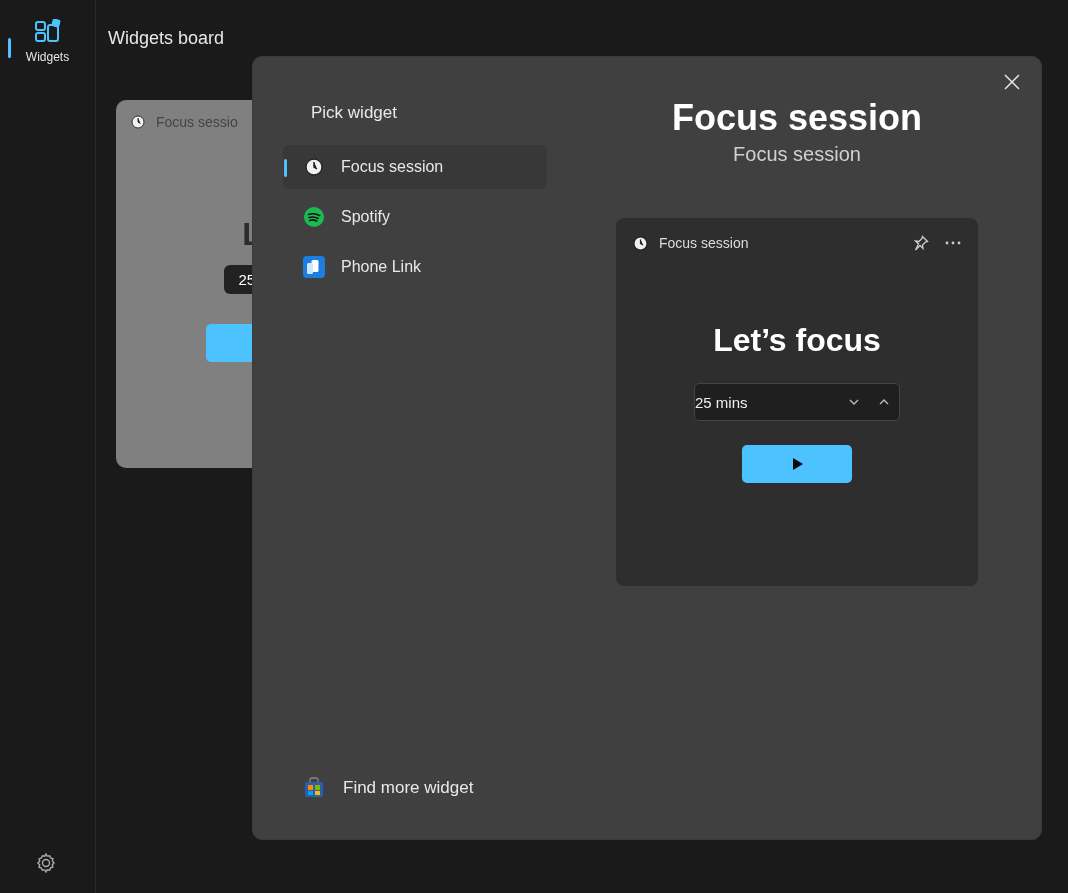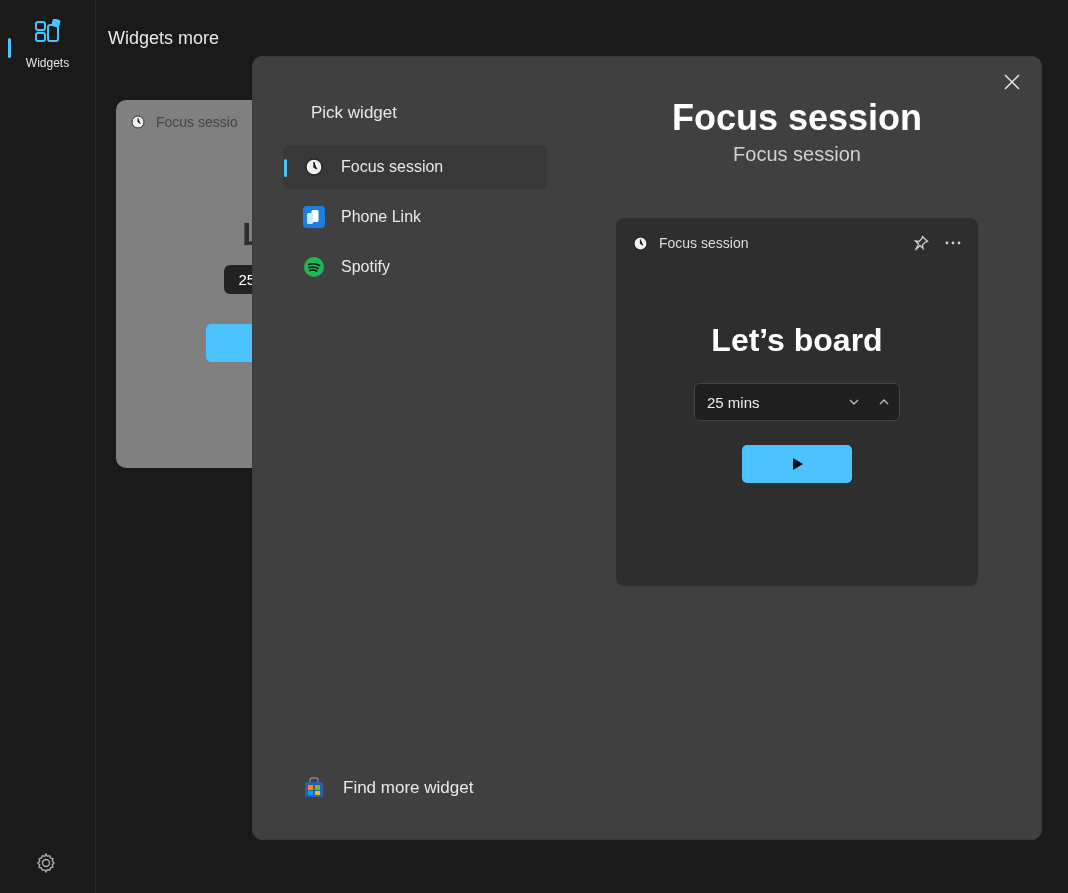--- a/index.html
+++ b/index.html
@@ -15,21 +15,21 @@
   .nav-rail {
     position: absolute; left: 0; top: 0; bottom: 0;
     width: 96px;
     background: #1a1a1a;
     border-right: 1px solid #2a2a2a;
     display: flex; flex-direction: column; align-items: center;
     padding-top: 12px;
   }
   .nav-item {
     display: flex; flex-direction: column; align-items: center;
-    gap: 12px; position: relative; width: 100%;
+    gap: 6px; position: relative; width: 100%;
     padding: 6px 0 8px 0;
   }
   .nav-indicator {
     position: absolute; left: 8px; top: 26px; width: 3px; height: 20px;
     background: #4cc2ff; border-radius: 2px;
   }
   .nav-icon-box { width: 30px; height: 26px; display:flex; align-items:center; justify-content:center; }
   .nav-label { font-size: 12px; color: #e6e6e6; }
 
   .page {
@@ -136,21 +136,21 @@
   .preview-head .ph-label { font-size: 14px; color:#ddd; flex:1;}
   .preview-head .pin-ico, .preview-head .more-ico { width:18px; height:18px; margin-left:14px; cursor:pointer; display:flex; align-items:center; justify-content:center;}
   .preview-body { flex:1; display:flex; flex-direction:column; align-items:center; }
   .lets-focus { margin-top: 70px; font-size: 32px; font-weight:600; color:#fff; }
   .dur-box {
     margin-top: 24px;
     width: 206px; height: 38px;
     background:#1f1f1f; border:1px solid #444; border-radius:5px;
     display:flex; align-items:center; font-size:15px; color:#eee;
   }
-  .dur-box .dur-val { flex:1; padding-left:12px; }
+  .dur-box .dur-val { flex:1; }
   .dur-box .chev { width:30px; display:flex; justify-content:center; align-items:center; cursor:pointer;}
   .play-btn {
     margin-top: 24px;
     width: 110px; height: 38px;
     background:#4cc2ff; border-radius:5px;
     display:flex; align-items:center; justify-content:center;
     cursor:pointer;
   }
 
   .add-btn {
@@ -188,21 +188,21 @@
   </div>
 </div>
 
 <div class="settings-area">
   <svg class="gear" viewBox="0 0 20 20">
     <path fill="none" stroke="#aaa" stroke-width="1.4" d="M10 6.5a3.5 3.5 0 100 7 3.5 3.5 0 000-7zM10 1l1.2 2.1 2.4-.4 1 2.2 2.3.9-.6 2.3 1.7 1.8-1.7 1.8.6 2.3-2.3.9-1 2.2-2.4-.4L10 19l-1.2-2.1-2.4.4-1-2.2-2.3-.9.6-2.3L1.9 10l1.8-1.8-.6-2.3 2.3-.9 1-2.2 2.4.4z"></path>
   </svg>
 </div>
 
 <div class="page">
-  <div class="page-title">Widgets more</div>
+  <div class="page-title">Widgets board</div>
 </div>
 
 <div class="bg-card">
   <div class="card-header">
     <svg class="clock-ico" viewBox="0 0 16 16">
       <circle cx="8" cy="8" r="6" fill="#f0f0f0" stroke="#333" stroke-width="1"></circle>
       <path stroke="#333" stroke-width="1" d="M8 4v4l2.5 1.5"></path>
     </svg>
     <span>Focus sessio</span>
   </div>
@@ -230,37 +230,37 @@
         <div class="wicon">
           <svg width="20" height="20" viewBox="0 0 20 20">
             <circle cx="10" cy="10" r="8" fill="#f0f0f0" stroke="#222" stroke-width="1.3"></circle>
             <path stroke="#222" stroke-width="1.5" d="M10 5v5l3 2"></path>
           </svg>
         </div>
         <span>Focus session</span>
       </div>
 
       <div class="widget-item">
+        <div class="wicon spotify-ico">
+          <svg width="22" height="22" viewBox="0 0 22 22">
+            <circle cx="11" cy="11" r="10" fill="#1db954"></circle>
+            <path stroke="#111" stroke-width="1.6" stroke-linecap="round" fill="none" d="M5.5 8.5c4-1.3 8-.8 11.2 1.1M6 11.6c3.2-1 6.4-.6 9 .9M6.7 14.4c2.5-.8 5-.5 7 .7"></path>
+          </svg>
+        </div>
+        <span>Spotify</span>
+      </div>
+
+      <div class="widget-item">
         <div class="wicon phone-ico">
           <svg width="22" height="22" viewBox="0 0 22 22">
             <rect x="8.5" y="4" width="7" height="12" rx="1.5" fill="#fff"></rect>
             <rect x="4" y="7" width="6" height="11" rx="1.5" fill="#cfe8ff"></rect>
           </svg>
         </div>
         <span>Phone Link</span>
-      </div>
-
-      <div class="widget-item">
-        <div class="wicon spotify-ico">
-          <svg width="22" height="22" viewBox="0 0 22 22">
-            <circle cx="11" cy="11" r="10" fill="#1db954"></circle>
-            <path stroke="#111" stroke-width="1.6" stroke-linecap="round" fill="none" d="M5.5 8.5c4-1.3 8-.8 11.2 1.1M6 11.6c3.2-1 6.4-.6 9 .9M6.7 14.4c2.5-.8 5-.5 7 .7"></path>
-          </svg>
-        </div>
-        <span>Spotify</span>
       </div>
 
     </div>
 
     <div class="find-more">
       <div class="store-ico">
         <svg width="22" height="22" viewBox="0 0 22 22">
           <rect x="2" y="5" width="18" height="15" rx="2" fill="#2a5fb0"></rect>
           <rect x="5" y="8" width="5" height="5" fill="#ff8c00"></rect>
           <rect x="12" y="8" width="5" height="5" fill="#7fba00"></rect>
@@ -291,21 +291,21 @@
         </div>
         <div class="more-ico">
           <svg width="16" height="4" viewBox="0 0 16 4">
             <circle cx="2" cy="2" r="1.4" fill="#ccc"></circle>
               <circle cx="8" cy="2" r="1.4" fill="#ccc"></circle>
               <circle cx="14" cy="2" r="1.4" fill="#ccc"></circle>
           </svg>
         </div>
       </div>
       <div class="preview-body">
-        <div class="lets-focus">Let’s board</div>
+        <div class="lets-focus">Let’s focus</div>
         <div class="dur-box">
           <span class="dur-val">25 mins</span>
           <span class="chev">
             <svg width="12" height="12" viewBox="0 0 12 12">
                 <path fill="none" stroke="#bbb" stroke-width="1.4" d="M2 4l4 4 4-4"></path>
               </svg>
           </span>
           <span class="chev">
             <svg width="12" height="12" viewBox="0 0 12 12">
                 <path fill="none" stroke="#bbb" stroke-width="1.4" d="M2 8l4-4 4 4"></path>

